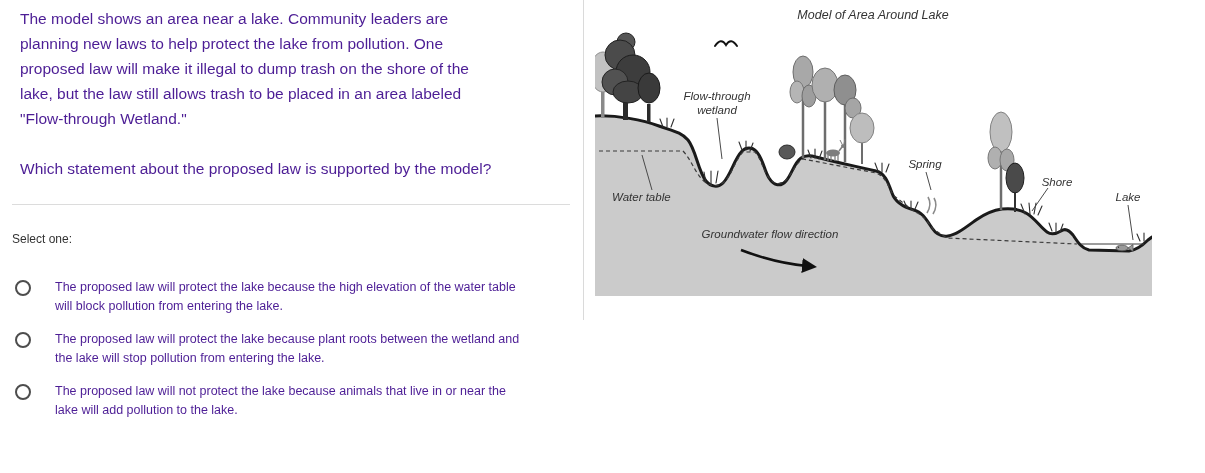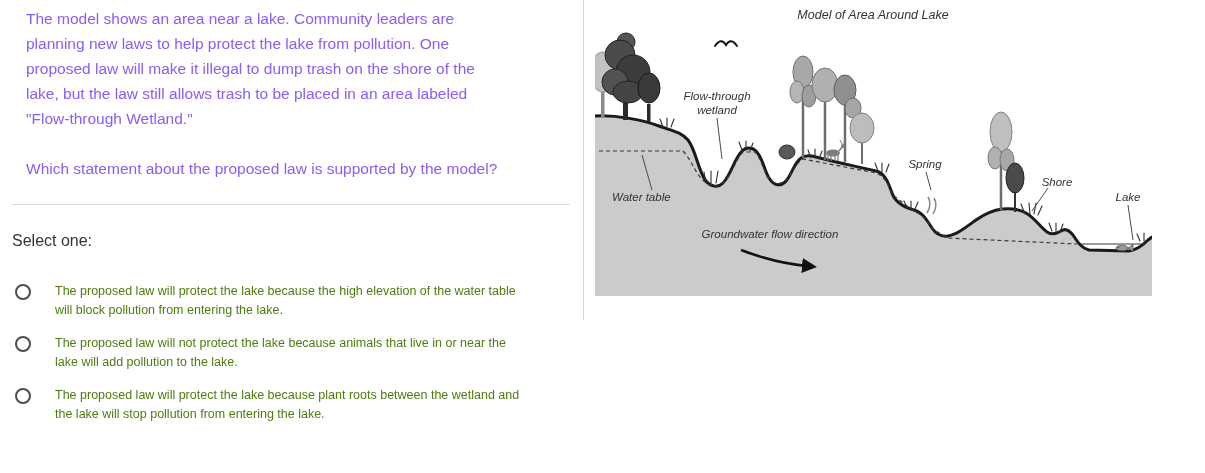--- a/index.html
+++ b/index.html
@@ -3,39 +3,39 @@
 <meta charset="utf-8">
 <style>
   html,body{margin:0;padding:0;}
   body{
     width:1205px;height:473px;position:relative;overflow:hidden;
     background:#ffffff;font-family:"Liberation Sans",sans-serif;
   }
   
   .left-panel{position:absolute;left:12px;top:0;width:560px;}
   .question-text{
-    font-size:15.5px;line-height:25px;color:#8b5cf6;margin:14px;
+    font-size:15.5px;line-height:25px;color:#4c1d95;margin:8px;
   }
   .para{margin-top:6px;width:472px;}
   .prompt{margin-top:25px;width:560px;}
   .divider{
     border:none;border-top:1px solid #dcdcdc;margin:23px 0 0 0;width:558px;height:0;
   }
-  .select-label{font-size:16px;color:#333;margin-top:27px;}
+  .select-label{font-size:12px;color:#333;margin-top:27px;}
   .options{margin-top:32px;}
   .option{
     display:flex;align-items:flex-start;margin-bottom:14px;cursor:pointer;padding-left:3px;
   }
   .option input[type=radio]{
     appearance:none;-webkit-appearance:none;outline:none;
     width:16px;height:16px;border:2px solid #4d4d4d;border-radius:50%;
     margin:2px 0 0 0;background:#fff;flex:0 0 16px;cursor:pointer;
   }
   .option-text{
-    font-size:12.5px;line-height:19px;color:#4d7c0f;margin-left:24px;width:470px;
+    font-size:12.5px;line-height:19px;color:#4c1d95;margin-left:24px;width:470px;
   }
   
   .vsep{position:absolute;left:583px;top:0;width:1px;height:320px;background:#dadada;}
   
   .diagram{position:absolute;left:595px;top:0;width:557px;height:300px;background:#fff;font-style:italic;}
   .svg-title{font-family:"Liberation Sans",sans-serif;font-size:12.5px;fill:#333;}
   .svg-label{font-family:"Liberation Sans",sans-serif;font-size:11.5px;fill:#333;}
   .leader{stroke:#4a4a4a;stroke-width:1;fill:none;}
   .grass{stroke:#2f2f2f;stroke-width:1.1;fill:none;stroke-linecap:round;}
 </style>
@@ -48,25 +48,25 @@
   <hr class="divider">
   <div class="select-label">Select one:</div>
 
   <div class="options">
     <label class="option">
       <input type="radio" name="answer" style="">
       <span class="option-text">The proposed law will protect the lake because the high elevation of the water table will block pollution from entering the lake.</span>
     </label>
     <label class="option">
       <input type="radio" name="answer" style="">
-      <span class="option-text">The proposed law will not protect the lake because animals that live in or near the lake will add pollution to the lake.</span>
+      <span class="option-text">The proposed law will protect the lake because plant roots between the wetland and the lake will stop pollution from entering the lake.</span>
     </label>
     <label class="option">
       <input type="radio" name="answer" style="">
-      <span class="option-text">The proposed law will protect the lake because plant roots between the wetland and the lake will stop pollution from entering the lake.</span>
+      <span class="option-text">The proposed law will not protect the lake because animals that live in or near the lake will add pollution to the lake.</span>
     </label>
   </div>
 </div>
 
 <div class="vsep"></div>
 
 <div class="diagram">
   <svg width="557" height="300" viewBox="0 0 557 300">
     <defs>
       <marker id="arrow" markerWidth="8" markerHeight="8" refX="2" refY="3" orient="auto" markerUnits="strokeWidth">

